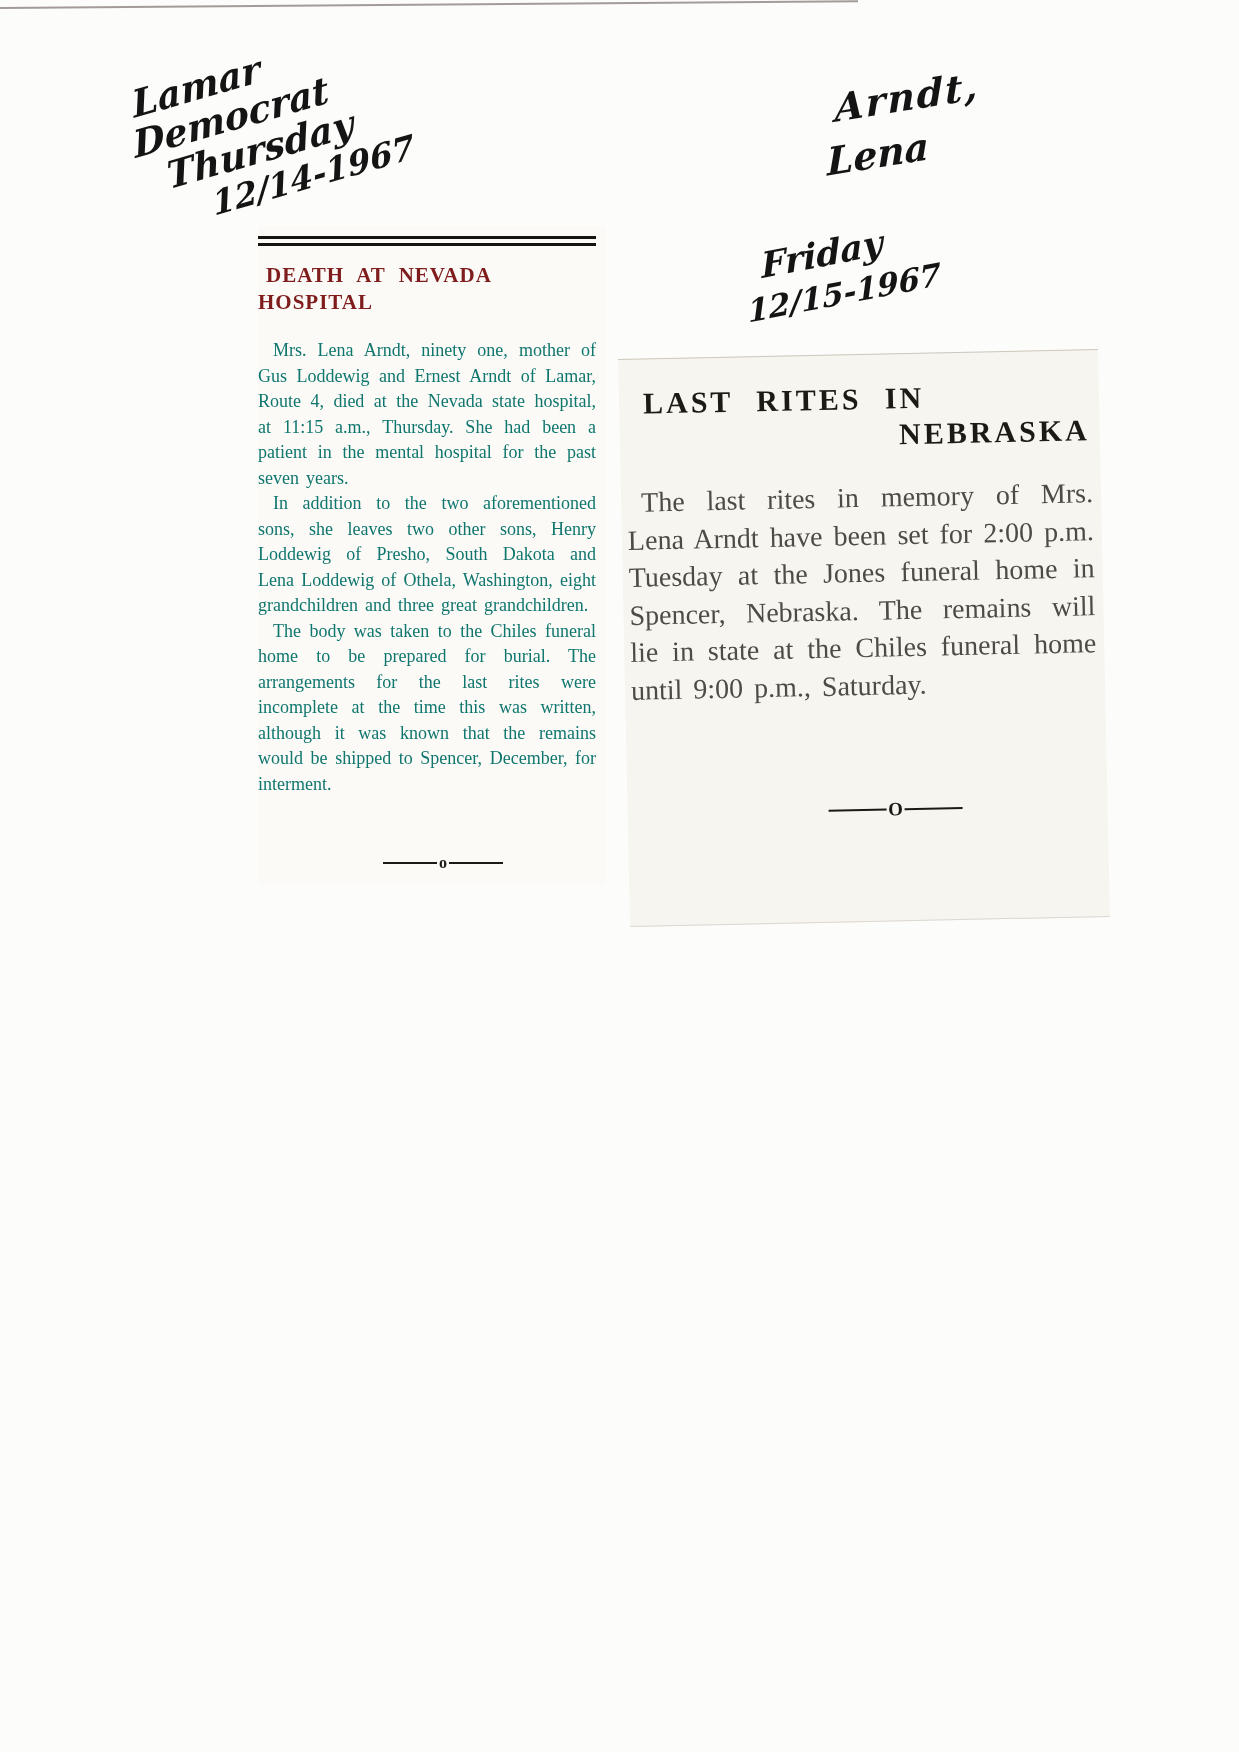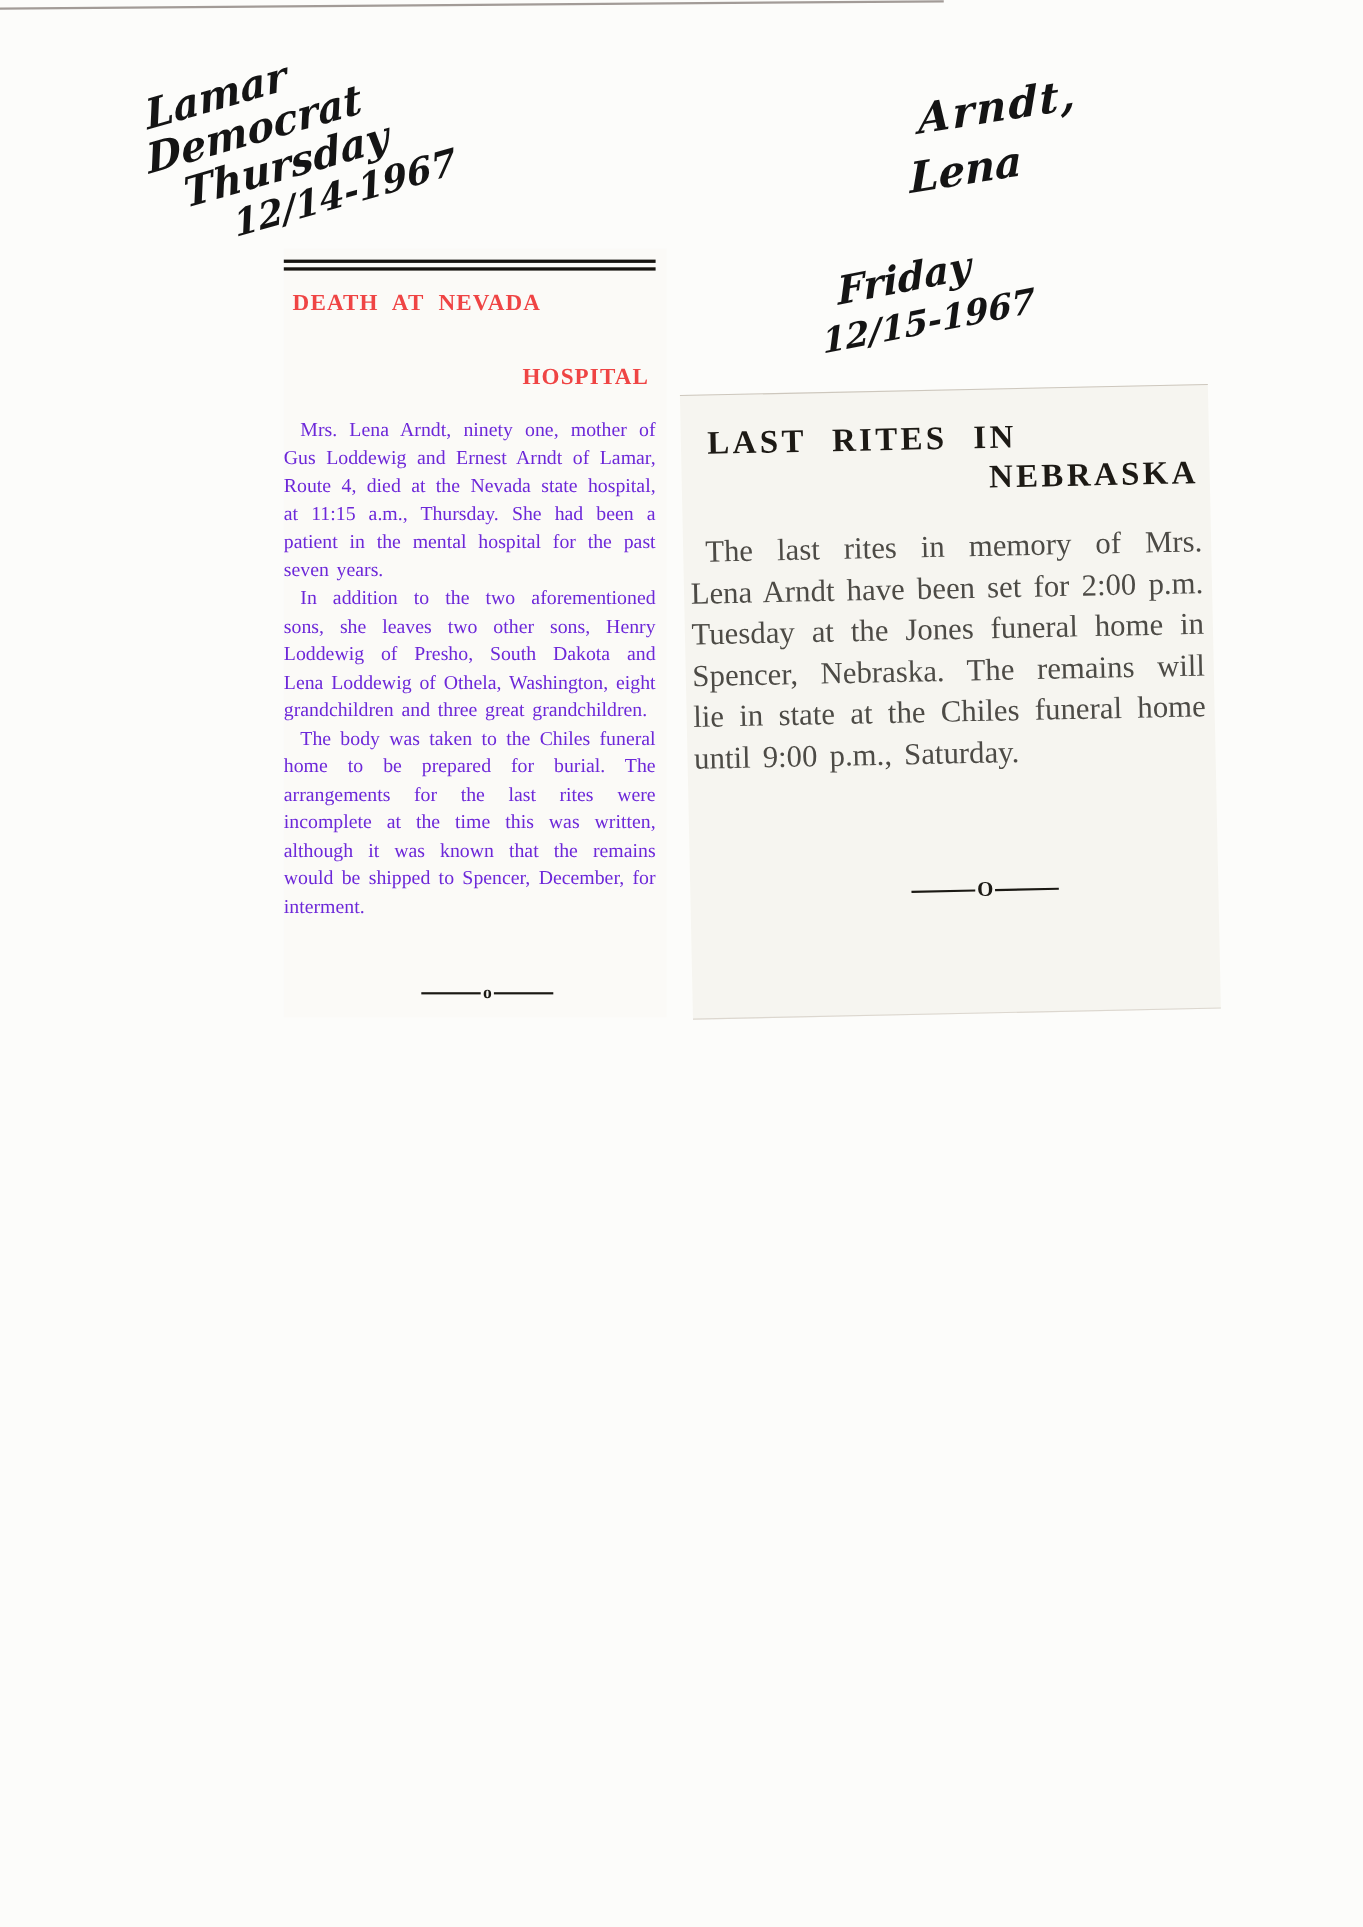--- a/index.html
+++ b/index.html
@@ -39,27 +39,27 @@
   
   .clip-left {
     position:absolute; left:258px; top:226px; width:348px;
     background:#fbfaf7; padding:0 0 14px 0;
   }
   .double-rule {
     width:338px; height:4px; margin-top:10px;
     border-top:3px solid #17140f; border-bottom:3px solid #17140f;
   }
   .headline-l {
-    margin-top:16px; color:#ef4444; font-weight:bold;
+    margin-top:16px; color:#7f1d1d; font-weight:bold;
     font-size:21px; line-height:27px; letter-spacing:1px; word-spacing:7px;
   }
   .headline-l .hl1 { padding-left:8px; }
-  .headline-l .hl2 { text-align:right; padding-right:16px;margin-top:40px; }
+  .headline-l .hl2 { text-align:left; padding-right:16px; }
   .body-l {
-    margin-top:22px; width:338px; color:#6d28d9;
+    margin-top:22px; width:338px; color:#0f766e;
     font-size:18px; line-height:25.5px; text-align:justify; word-spacing:2.5px;
   }
   .body-l p { margin:0; text-indent:15px; }
 
   
   .clip-right {
     position:absolute; left:624px; top:354px; width:480px; height:566px;
     background:#f6f5f0; border-top:1px solid #cdc7bd; border-bottom:1px solid #dcd7cf;
     transform:rotate(-1.2deg); transform-origin:center;
   }

